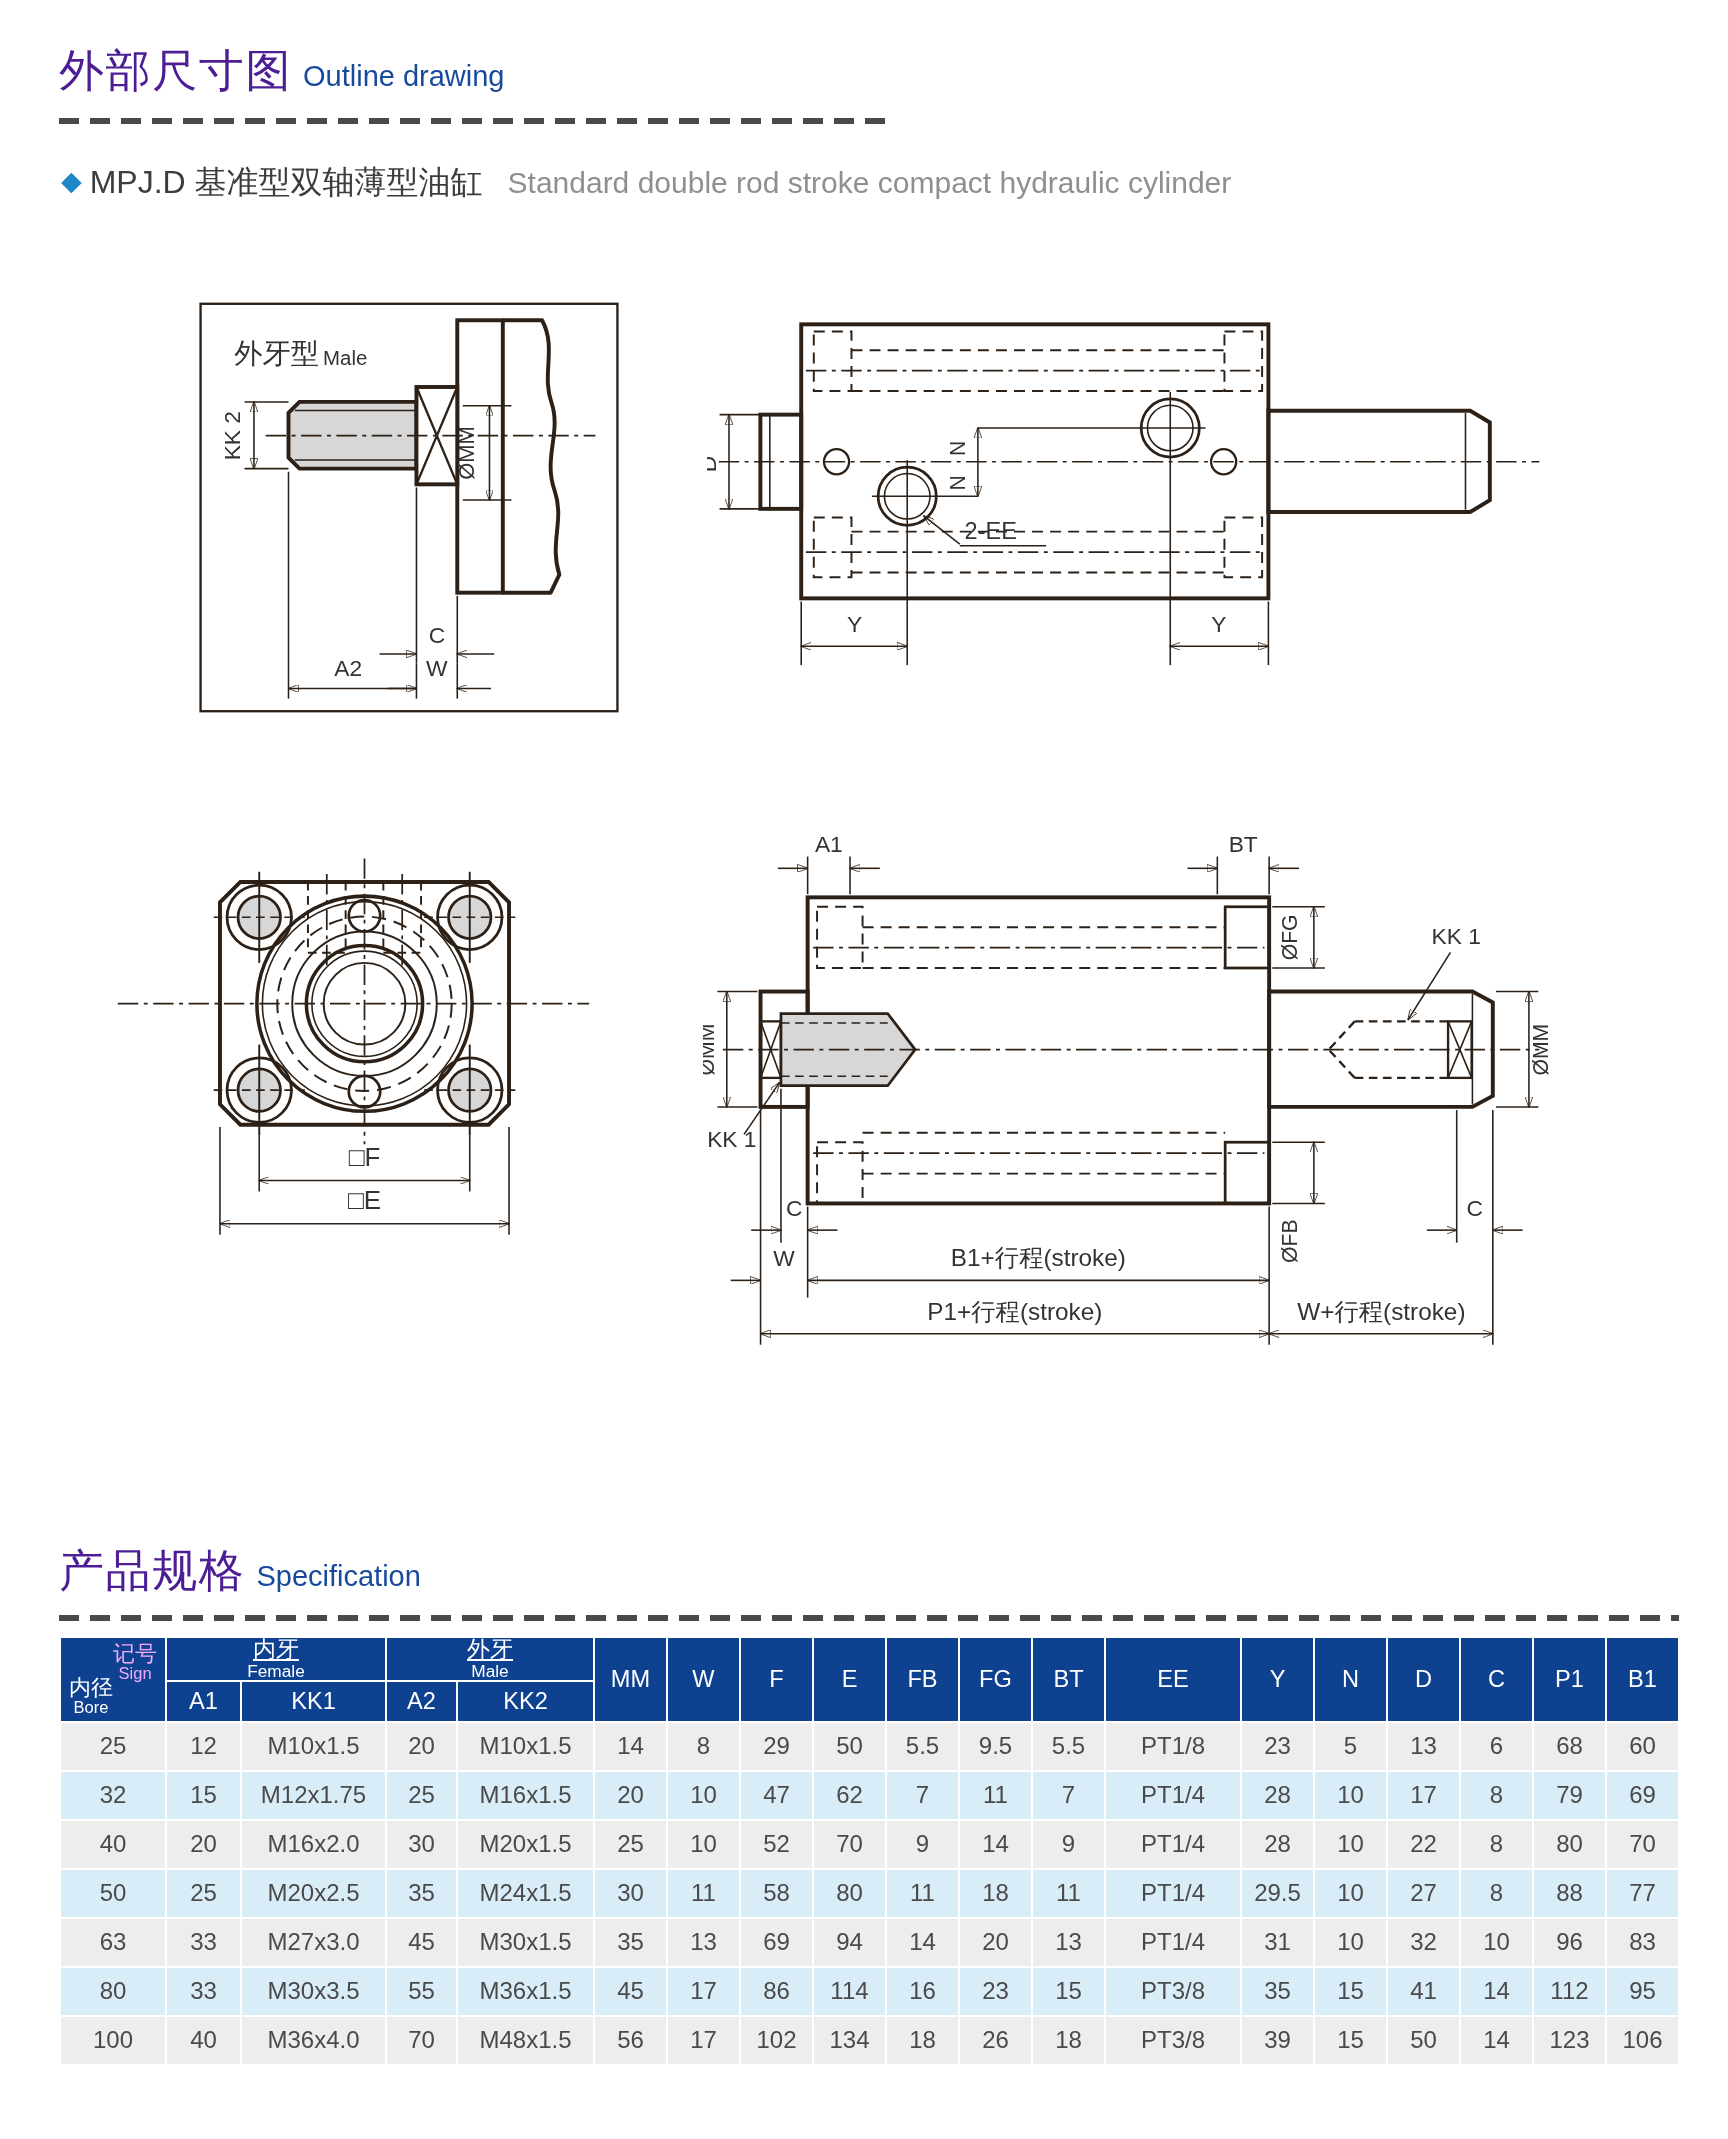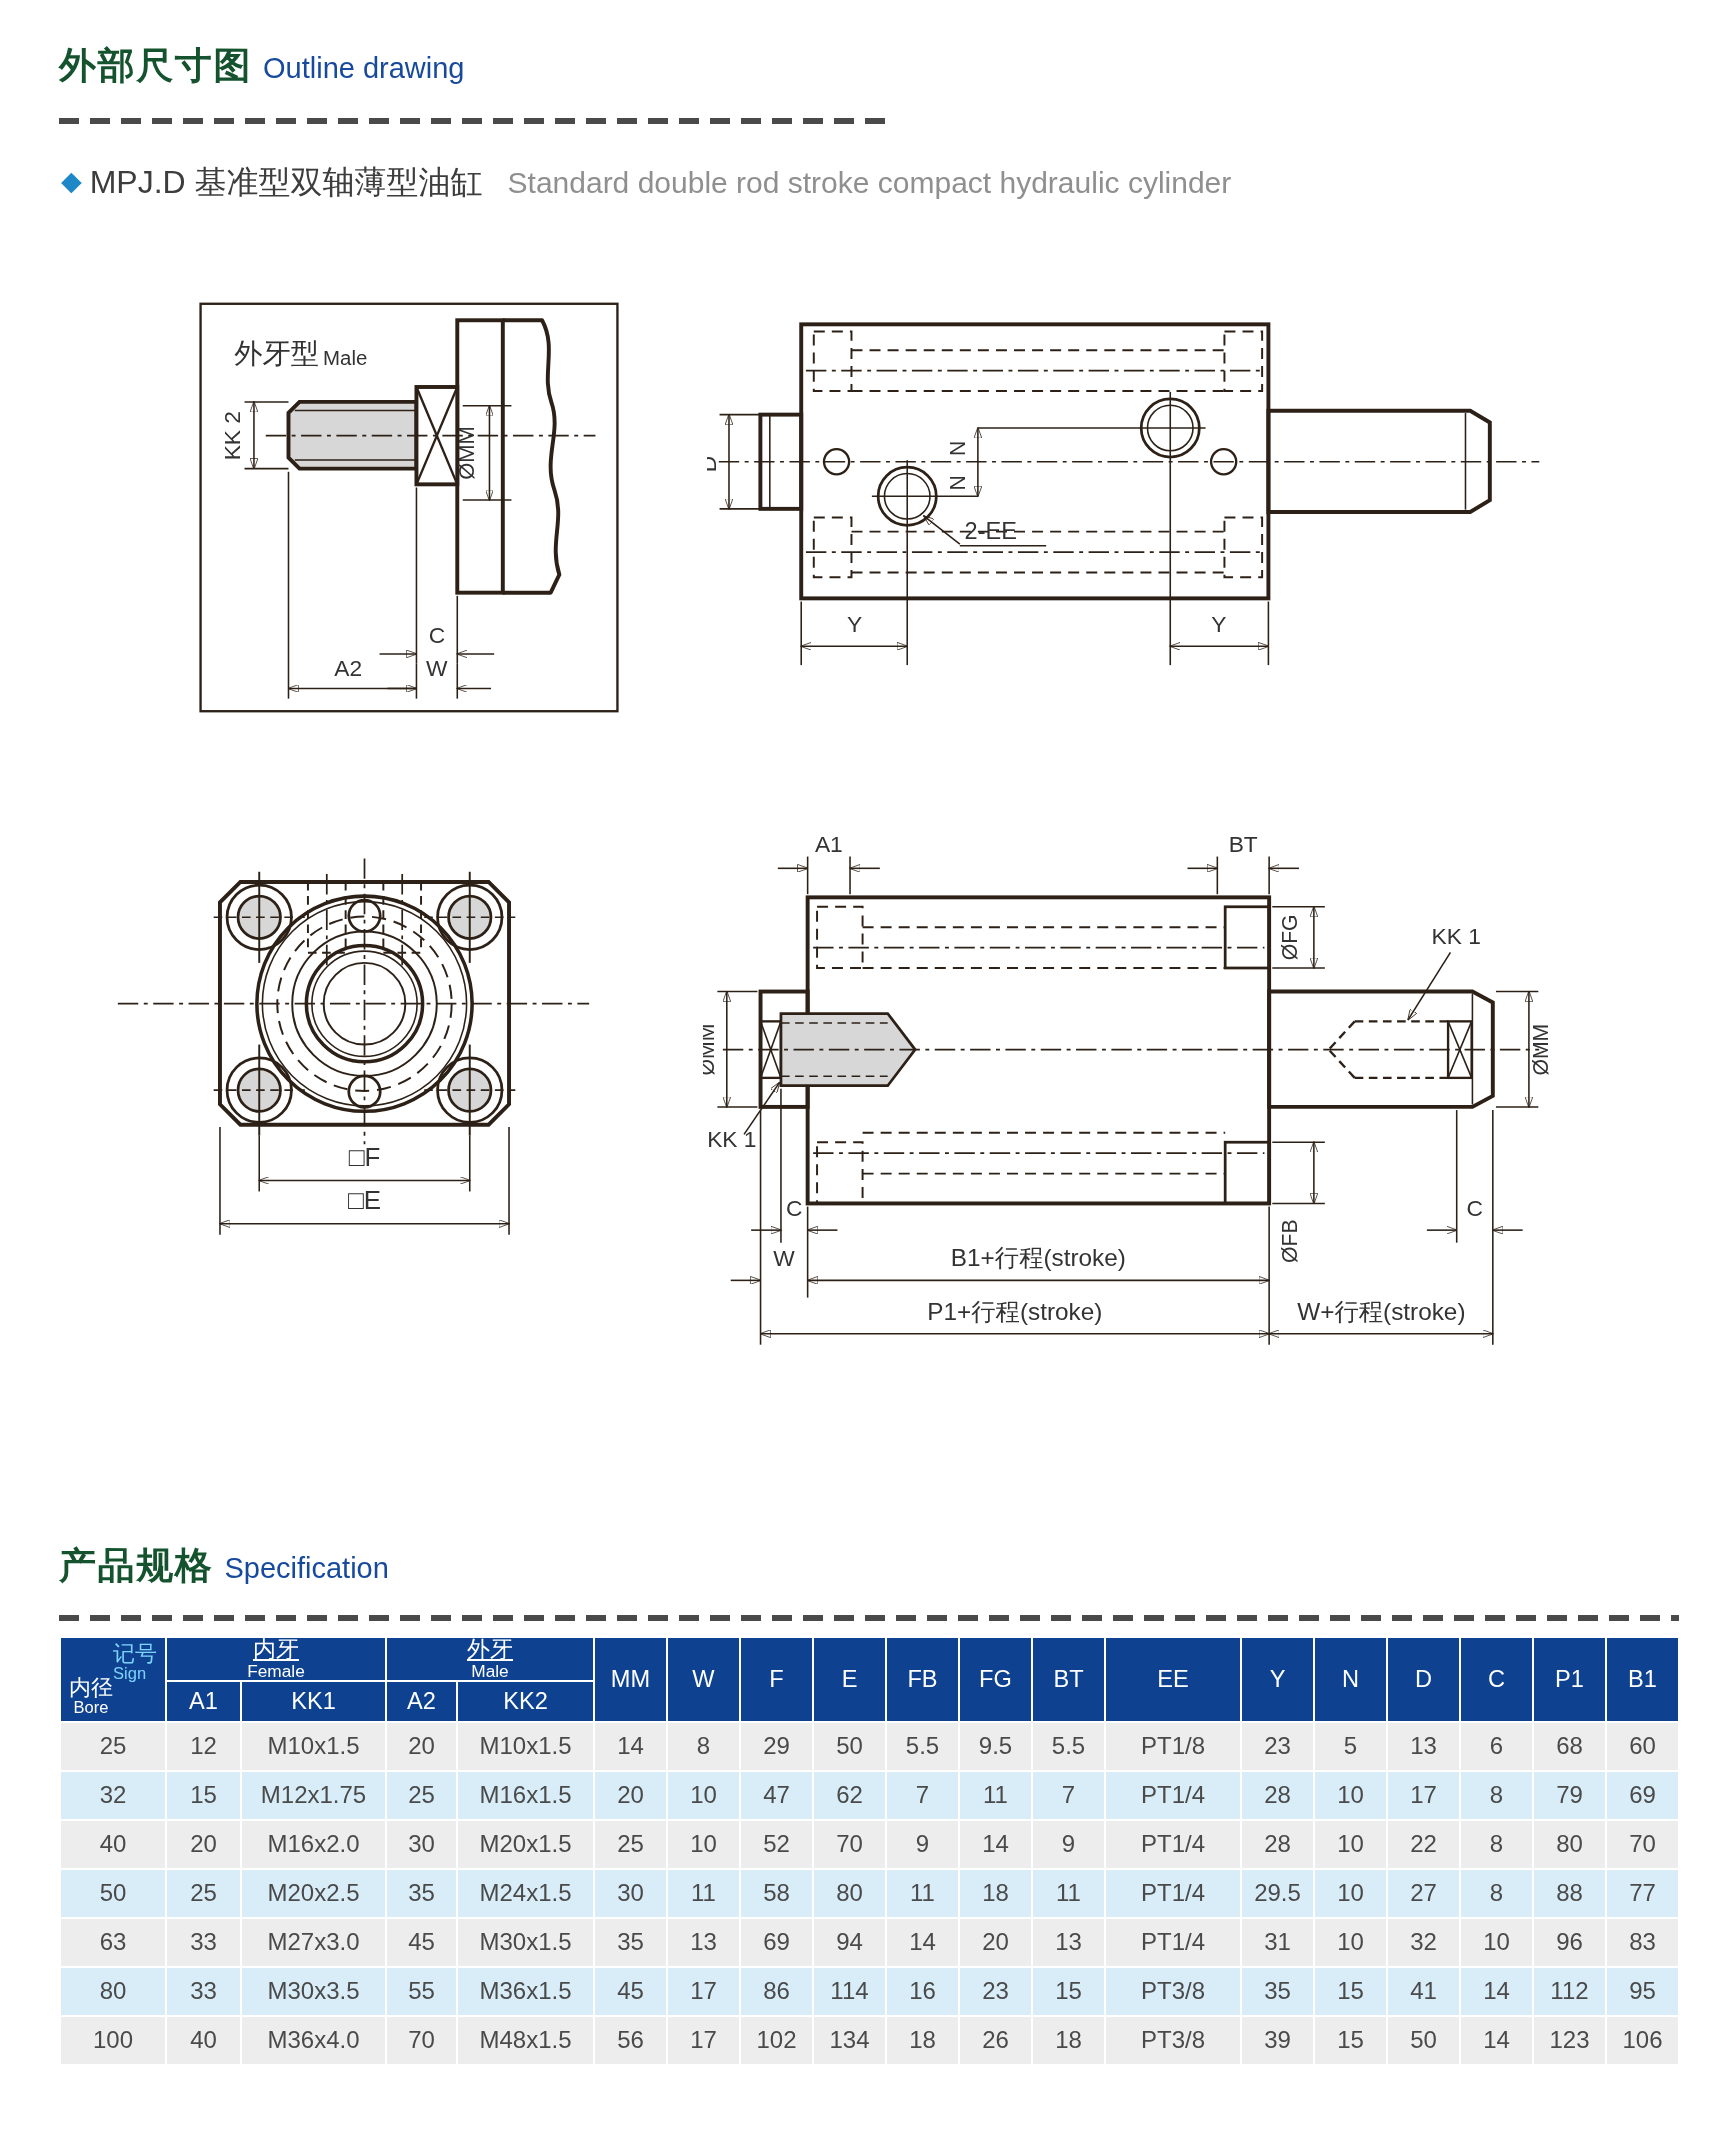--- a/index.html
+++ b/index.html
@@ -1,21 +1,21 @@
 <!DOCTYPE html>
 <html style="font-size:12.6px"><head>
 <meta charset="utf-8">
 <style>
   html,body{margin:0;padding:0;background:#fff;}
   body{width:1728px;height:2140px;position:relative;overflow:hidden;
        font-family:"Liberation Sans","DejaVu Sans",sans-serif;color:#3c3c3c;}
   .abs{position:absolute;}
   
   .sec-title{left:59px;white-space:nowrap;}
-  .sec-title .zh{font-size:37px;font-weight:bold;color:#14532d;letter-spacing:1.6px;}
+  .sec-title .zh{font-size:45px;font-weight:normal;color:#4c1d95;letter-spacing:1.6px;}
   .sec-title .en{font-size:29px;font-weight:normal;color:#17499d;margin-left:11px;}
   .dash-line{height:5.5px;background:repeating-linear-gradient(90deg,#4a4a4a 0 20.4px,transparent 20.4px 31px);}
   .bullet-row{left:61px;white-space:nowrap;}
   .bullet-row .dia{font-size:27px;color:#1e87c8;vertical-align:3.1px;}
   .bullet-row .zh{font-size:32px;color:#3d3d3d;margin-left:7.9px;}
   .bullet-row .en{font-size:30px;color:#8f8f8f;margin-left:25px;}
   
   svg line,svg path,svg rect,svg circle,svg polygon,svg polyline{stroke:#2d2117;fill:none;}
   svg text{fill:#333;stroke:none;font-family:"Liberation Sans","DejaVu Sans",sans-serif;}
   .w5{stroke-width:5px;} .w45{stroke-width:4.5px;} .w35{stroke-width:3.5px;}
@@ -31,21 +31,21 @@
   .spec-table thead th{background:#0e4291;color:#fff;font-weight:normal;font-size:23.6px;}
   .spec-table thead .grp .zh{display:block;font-size:23px;line-height:23.6px;text-decoration:underline;}
   .spec-table thead .grp .en{display:block;font-size:17.3px;line-height:18px;}
   .spec-table thead tr{height:41px;}
   .spec-table tbody tr{height:49px;}
   .spec-table tbody td{font-size:24px;color:#4a4a4a;}
   .spec-table tbody tr.rg td{background:#ededed;}
   .spec-table tbody tr.rb td{background:#d9edf9;}
   .corner{position:relative;background-color:#0e4291;
     background-image:linear-gradient(to bottom right,transparent 0,transparent calc(50% - 1.6px),#fff calc(50% - 1.6px),#fff calc(50% + 1.6px),transparent calc(50% + 1.6px));}
-  .corner .c-sign{position:absolute;top:3.9px;right:7.9px;text-align:left;color:#7dd3fc;}
+  .corner .c-sign{position:absolute;top:3.9px;right:7.9px;text-align:center;color:#f0abfc;}
   .corner .c-bore{position:absolute;bottom:3.9px;left:7.9px;text-align:center;color:#fff;}
   .corner .zh{display:block;font-size:22px;line-height:23px;}
   .corner .en{display:block;font-size:16.5px;line-height:17.3px;}
 </style>
 </head>
 <body>
 
 <div class="abs sec-title" style="top:41px;">
   <span class="zh">外部尺寸图</span><span class="en">Outline drawing</span>
 </div>

